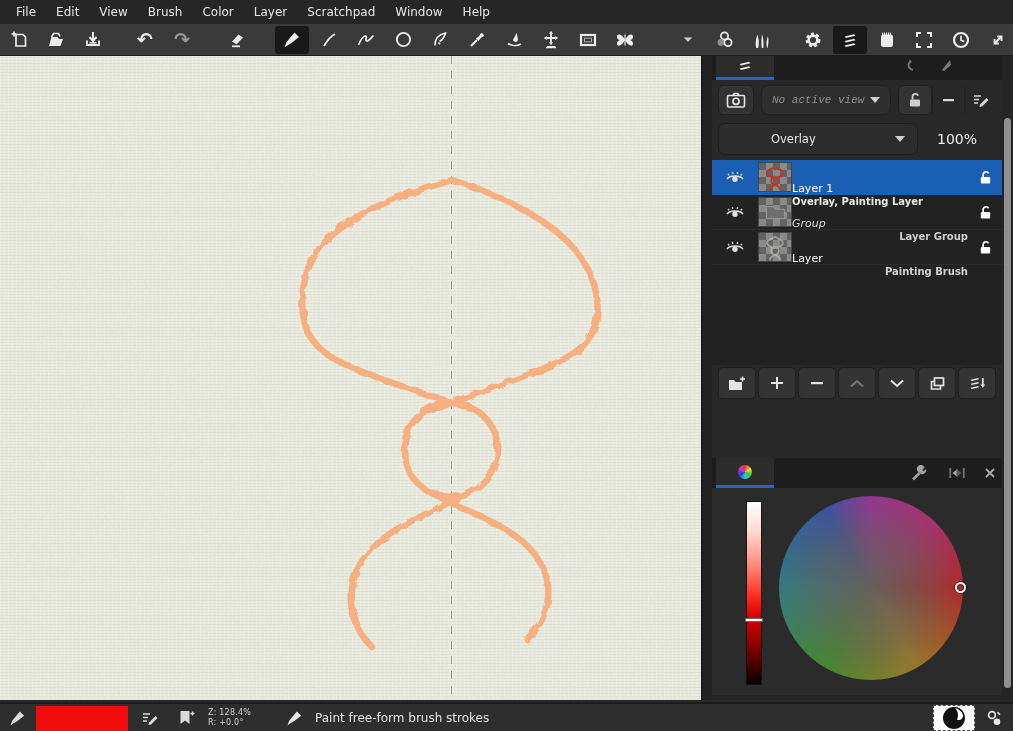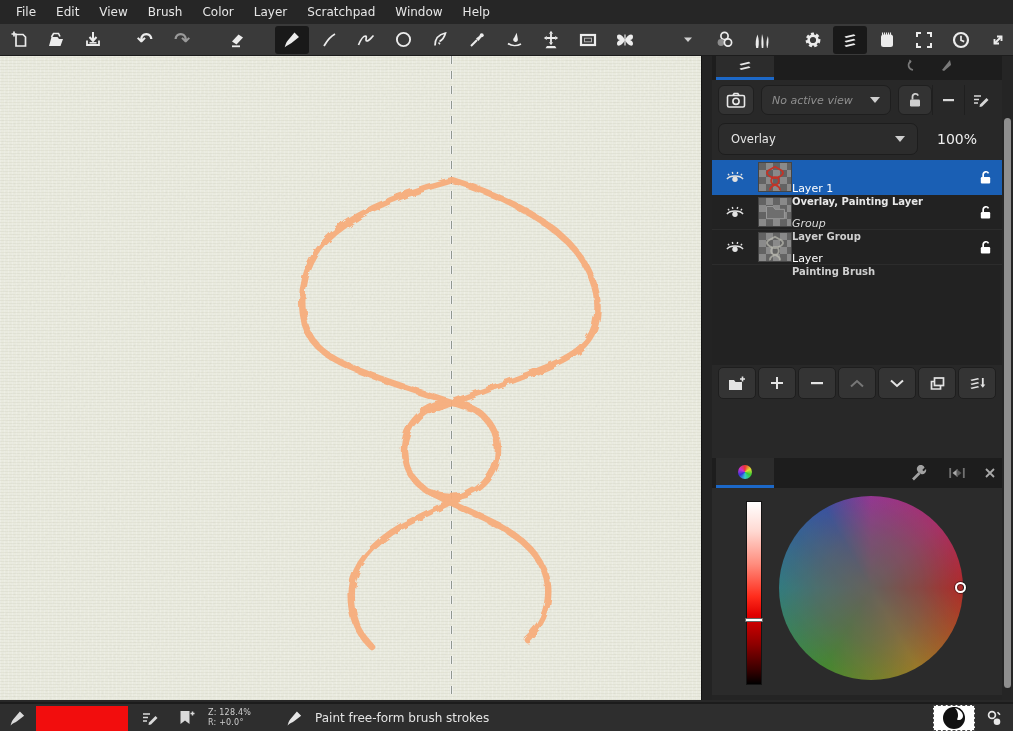--- a/index.html
+++ b/index.html
@@ -37,48 +37,48 @@
   .panel{position:absolute;top:56px;left:712px;width:290px;height:644px;background:#282828;font-size:11px;}
   .tabstrip{position:absolute;left:0;right:0;height:24px;background:#1d1d1d;overflow:hidden;}
   .ts1{top:0;} .ts2{top:402px;height:30px;}
   .tab-active{position:absolute;left:4px;top:0;width:58px;height:100%;background:#2c2c2c;
               display:flex;align-items:center;justify-content:center;
               border-bottom:3px solid var(--accent-blue,#1c68c8);box-sizing:border-box;}
   .hdr-ico{position:absolute;top:2px;color:#9a9a9a;opacity:.75;}
   .colorwheel-ico{width:14px;height:14px;border-radius:50%;
       background:conic-gradient(#e33,#dd3,#3c3,#3cc,#33d,#c3c,#e33);}
   
-  .viewrow{position:absolute;top:26px;left:0;right:0;height:36px;display:flex;align-items:center;padding:0 6px;box-sizing:border-box;}
+  .viewrow{position:absolute;top:26px;left:0;right:0;height:36px;display:flex;align-items:center;padding:0 6px;box-sizing:border-box;font-family:Liberation Mono, monospace;}
   .pbtn{height:30px;background:#333;border:1px solid #1f1f1f;border-radius:6px;display:flex;align-items:center;justify-content:center;box-sizing:border-box;}
   .cam{width:36px;}
   .viewdd{flex:1;height:30px;margin:0 7px;background:#2e2e2e;border:1px solid #1e1e1e;border-radius:7px;
           display:flex;align-items:center;padding:0 10px;box-sizing:border-box;}
   .viewdd .lbl{flex:1;font-style:italic;color:#8f8f8f;}
   .caret{width:0;height:0;border-left:5px solid transparent;border-right:5px solid transparent;border-top:6px solid #cfcfcf;}
   .lockbtn{width:34px;}
   .flatbtn{width:31px;height:30px;display:flex;align-items:center;justify-content:center;color:#d8d8d8;border-left:1px solid #1f1f1f;}
   
   .moderow{position:absolute;top:64px;left:0;right:0;height:38px;display:flex;align-items:center;padding:0 6px;box-sizing:border-box;}
   .modedd{width:200px;height:32px;background:#2c2c2c;border:1px solid #1d1d1d;border-radius:7px;
           display:flex;align-items:center;padding:0 12px;box-sizing:border-box;color:#e6e6e6;font-size:11.5px;}
-  .modedd .lbl{flex:1;}
+  .modedd .lbl{flex:1;margin-left:40px;}
   .opacity{flex:1;text-align:center;font-size:14px;color:#efefef;}
   
   .llist{position:absolute;top:104px;left:0;right:0;height:205px;background:#222;}
   .lrow{position:relative;height:34px;display:flex;align-items:center;border-bottom:1px solid #2c2c2c;}
   .lrow.selected{background:var(--selection-blue,#1a5fb4);border-bottom-color:var(--selection-blue,#1a5fb4);}
   .eyecell{width:46px;display:flex;align-items:center;justify-content:center;color:#e2e2e2;}
   .thumb34{width:34px;height:30px;border:1px solid #454545;box-sizing:border-box;position:relative;overflow:hidden;
      background:conic-gradient(#8a8a8a 25%,#636363 0 50%,#8a8a8a 0 75%,#636363 0) 0 0/14px 14px;}
   .thumb34 svg{position:absolute;inset:0;}
   .lmeta{flex:1;padding-left:0;line-height:1.15;margin-top:36px;}
   .lname{font-size:11px;color:#fff;}
   .lname.it{font-style:italic;color:#d9d9d9;}
   .ldesc{font-size:10px;color:#e8e8e8;font-weight:bold;}
-  .lrow:not(.selected) .ldesc{color:#cfcfcf;}
+  .lrow:not(.selected) .ldesc{color:#cfcfcf;text-align:right;}
   .lockcell{width:34px;display:flex;align-items:center;justify-content:center;color:#fff;}
   
   .lbtns{position:absolute;top:311px;left:6px;right:6px;height:32px;display:flex;gap:2px;}
   .lbtn{flex:1;background:#343434;border:1px solid #1e1e1e;border-radius:5px;display:flex;align-items:center;justify-content:center;color:#e4e4e4;box-sizing:border-box;}
   .lbtn.dim{color:#777;}
   
   .sbg{position:absolute;top:349px;left:0;right:0;height:46px;display:flex;align-items:center;padding:0 10px;box-sizing:border-box;}
   .checkbox{width:17px;height:17px;border-radius:4px;background:var(--checkbox-blue,#1d6ed2);
             display:flex;align-items:center;justify-content:center;border:1px solid #15529e;box-sizing:border-box;}
   .sbg .txt{margin-left:8px;font-size:12px;color:#e2e2e2;flex:1;}

